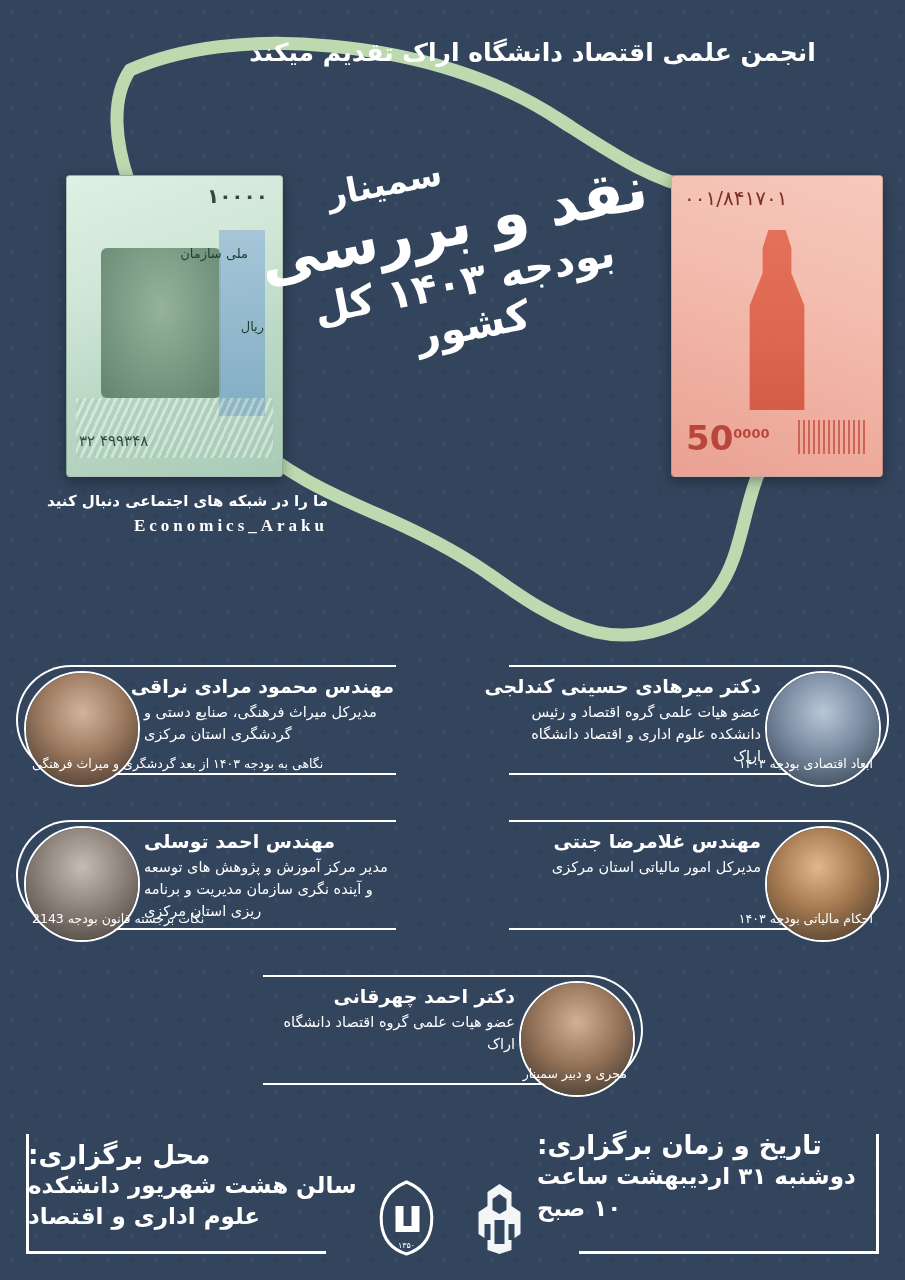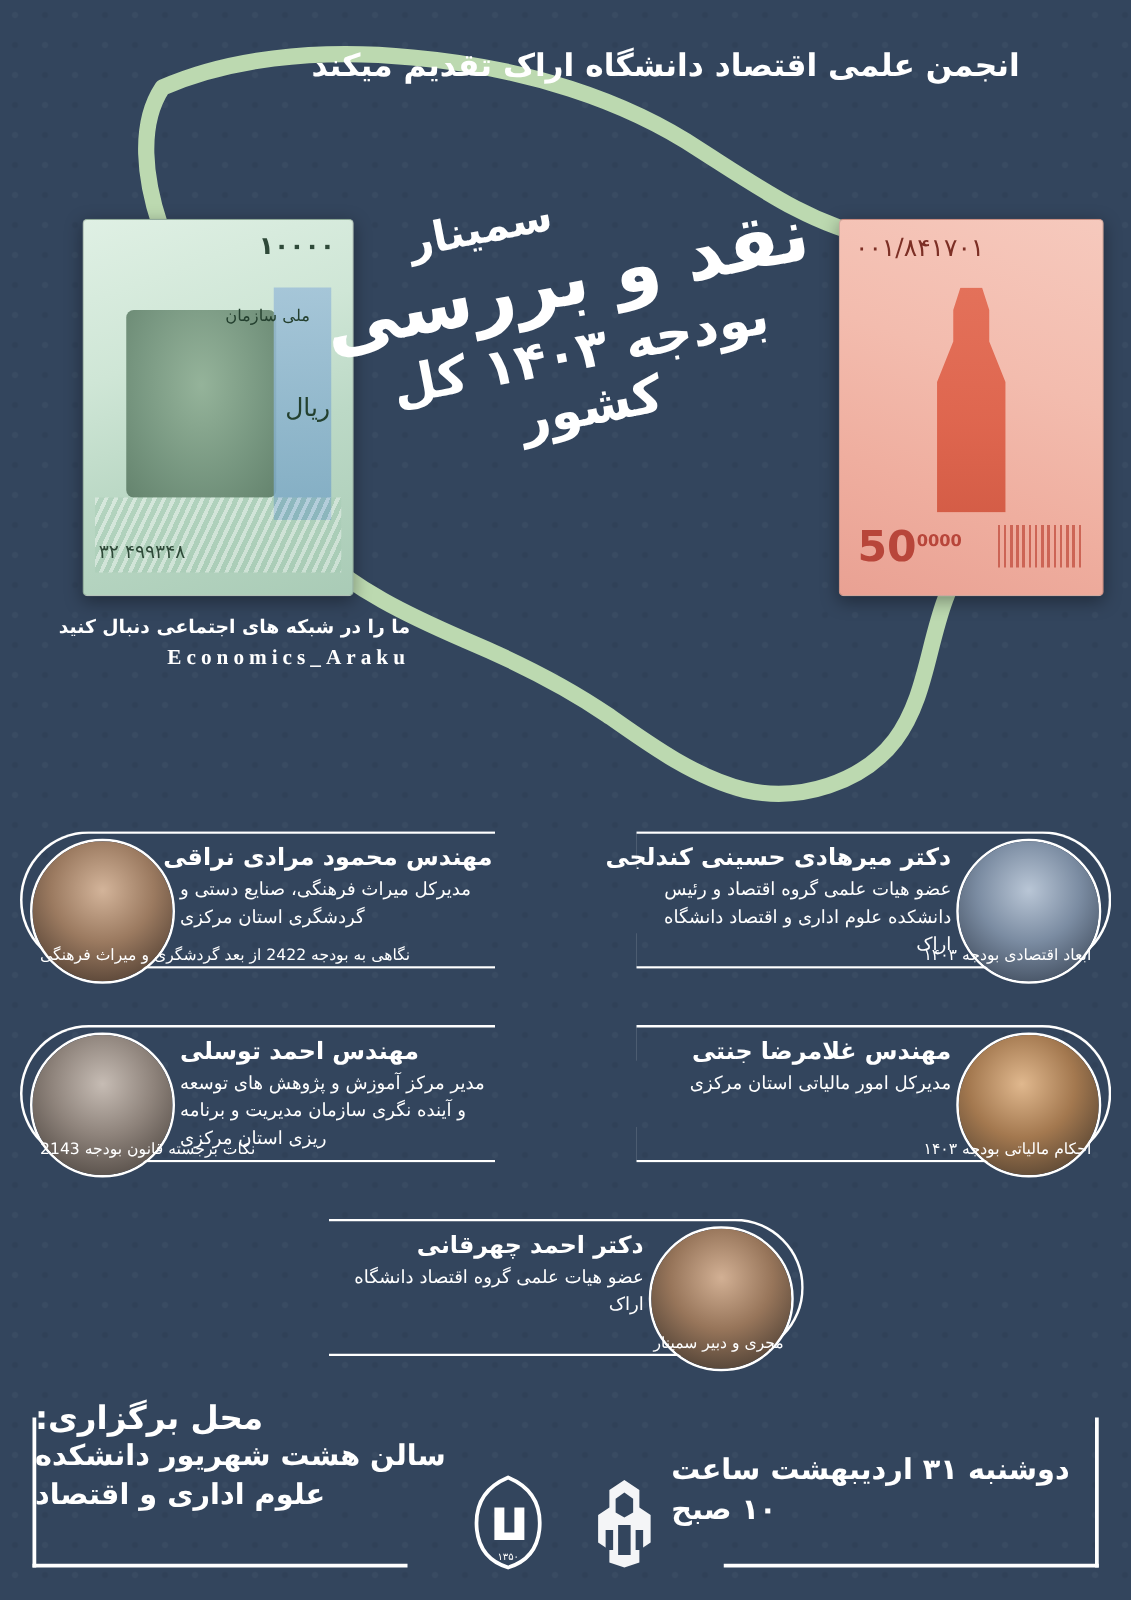--- a/index.html
+++ b/index.html
@@ -85,21 +85,21 @@
     position: absolute; top: 8px; right: 14px;
     font-size: 20px; color: #2f4a39; font-weight: bold; direction: rtl;
   }
   .note-green .sernum {
     position: absolute; bottom: 26px; left: 12px;
     font-size: 15px; color: #2f4a39; direction: rtl;
   }
   .note-green .sidetext {
     position: absolute; top: 50%; right: 18px;
     transform: translateY(-50%) ;
-    font-size: 20px; color: #23402f; direction: rtl;
+    font-size: 13px; color: #23402f; direction: rtl;
   }
   .note-green .toptext {
     position: absolute; top: 70px; right: 34px;
     font-size: 13px; color: #24402f; direction: rtl;
   }
 
   .note-red {
     top: 175px; right: 22px;
     width: 210px; height: 300px;
     background:
@@ -333,21 +333,21 @@
 
   <div class="speaker left" style="top:665px; left:16px;">
     <div class="frame"></div>
     <div class="photo">
       <div class="face" style="background:radial-gradient(circle at 50% 35%, #d3b49a 0%, #9b7a60 45%, #3d2f26 100%);"></div>
     </div>
     <div class="txt">
       <div class="name">مهندس محمود مرادی نراقی</div>
       <div class="role">مدیرکل میراث فرهنگی، صنایع دستی و گردشگری استان مرکزی</div>
     </div>
-    <div class="topic">نگاهی به بودجه 2422 از بعد گردشگری و میراث فرهنگی</div>
+    <div class="topic">نگاهی به بودجه ۱۴۰۳ از بعد گردشگری و میراث فرهنگی</div>
   </div>
 
   <div class="speaker right" style="top:820px; right:16px;">
     <div class="frame"></div>
     <div class="photo">
       <div class="face" style="background:radial-gradient(circle at 45% 35%, #e0b88e 0%, #a3784f 45%, #3a3128 100%);"></div>
     </div>
     <div class="txt">
       <div class="name">مهندس غلامرضا جنتی</div>
       <div class="role">مدیرکل امور مالیاتی استان مرکزی</div>
@@ -373,24 +373,25 @@
       <div class="face" style="background:radial-gradient(circle at 50% 35%, #d2b094 0%, #97755a 45%, #352e28 100%);"></div>
     </div>
     <div class="txt">
       <div class="name">دکتر احمد چهرقانی</div>
       <div class="role">عضو هیات علمی گروه اقتصاد دانشگاه اراک</div>
     </div>
     <div class="topic">مجری و دبیر سمینار</div>
   </div>
 
   <div class="foot-right" style="left:auto; right:28px; bottom:56px; width:340px; text-align:right; direction:rtl;">
+    <div class="h">تاریخ و زمان برگزاری:</div>
     <div class="l">دوشنبه ۳۱ اردیبهشت ساعت ۱۰ صبح</div>
   </div>
 
-  <div class="foot-left" style="right:auto; left:28px; bottom:68px; width:350px; text-align:left; direction:rtl;">
+  <div class="foot-left" style="right:auto; left:28px; bottom:48px; width:350px; text-align:left; direction:rtl;">
     <div class="h" style="text-align:left;">محل برگزاری:</div>
     <div class="l" style="text-align:left;">سالن هشت شهریور دانشکده علوم اداری و اقتصاد</div>
   </div>
 
   <div class="foot-rule-r"></div>
   <div class="foot-rule-l"></div>
   <div class="foot-tick-r"></div>
   <div class="foot-tick-l"></div>
 
   <div class="logos">

